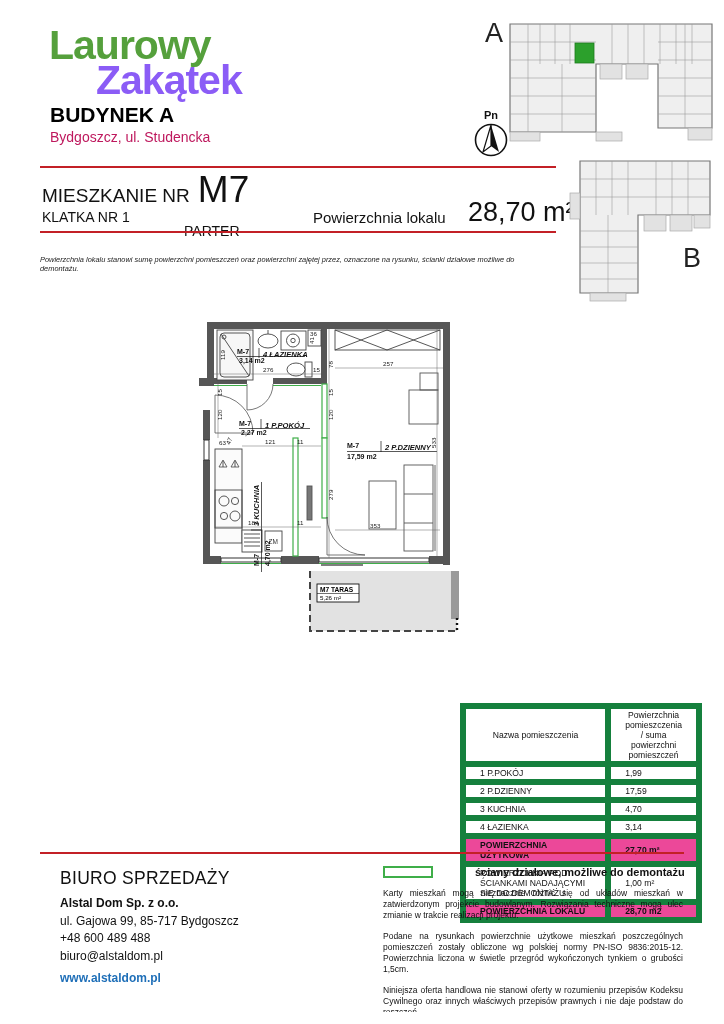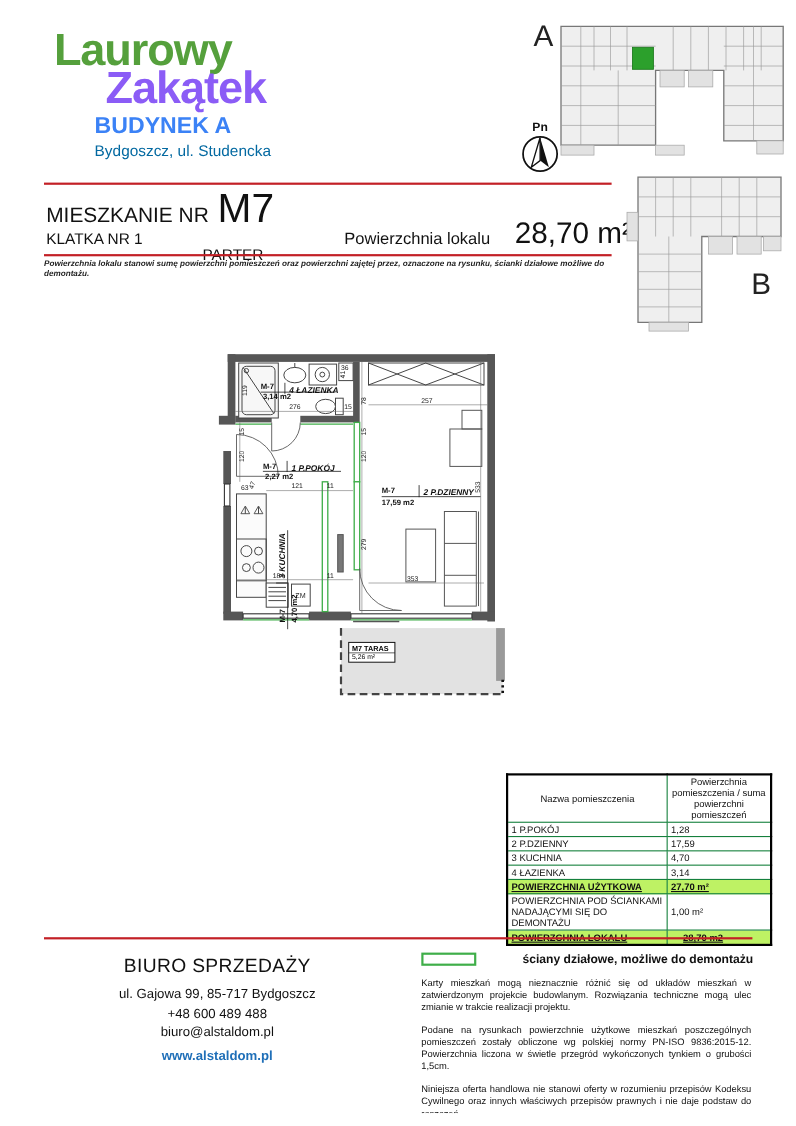--- a/index.html
+++ b/index.html
@@ -2,39 +2,39 @@
 <html><head>
 <meta charset="utf-8">
 <style>
   html,body{margin:0;padding:0;background:#fff;}
   #page{position:relative;width:724px;height:1012px;background:#fff;overflow:hidden;
         font-family:"Liberation Sans",sans-serif;color:#111;}
   .abs{position:absolute;}
   
   .logo1{font-size:41px;font-weight:bold;color:#55a03c;letter-spacing:-1px;}
   .logo2{font-size:41px;font-weight:bold;color:#8b5cf6;letter-spacing:-1px;}
-  .bldg{font-size:21px;font-weight:600;color:#3b82f6;margin-left:36px;}
-  .addr{font-size:14px;color:#0369a1;margin-left:36px;}
+  .bldg{font-size:21px;font-weight:600;color:#000000;}
+  .addr{font-size:14px;color:#be185d;}
   .redline{background:#c32026;height:2px;}
   .aptrow{display:flex;align-items:baseline;gap:8px;}
   .aptlabel{font-size:19px;color:#111;}
   .aptnum{font-size:37px;color:#111;}
   .subrow{font-size:14px;color:#111;}
   .arealabel{font-size:15px;}
   .areaval{font-size:27px;}
-  .disclaimer{font-size:7.4px;font-style:italic;font-weight:bold;color:#222;width:510px;}
+  .disclaimer{font-size:7.4px;font-style:italic;font-weight:normal;color:#222;width:510px;margin-top:20px;}
   .bigletter{font-size:27px;color:#222;}
   
   table.areas{border-collapse:collapse;width:242px;font-size:8.6px;}
-  table.areas td{border:1px solid #15803d;padding:1px 3px;vertical-align:middle;}
+  table.areas td{border:6px solid #15803d;padding:1px 14px;vertical-align:middle;}
   table.areas .hdr{ text-align:center;font-size:8.6px;height:40px;}
-  table.areas .green{background:#bef264;font-weight:bold;text-decoration:underline;}
+  table.areas .green{background:#ec4899;font-weight:bold;}
   table.areas{border:2px solid #000;}
   
-  .office{ text-align:center;width:275px;line-height:1.45;}
+  .office{ text-align:left;width:275px;line-height:1.45;}
   .office .t1{font-size:17.5px;letter-spacing:.3px;margin-bottom:4px;}
   .office .t2{font-size:12px;font-weight:bold;}
   .office .t3{font-size:12px;}
   .office .link{font-size:12px;font-weight:bold;color:#1f6fb8;text-decoration:none;}
   .legalp{font-size:8.5px;line-height:1.3;color:#111;width:300px;text-align:justify;margin:0 0 10px 0;}
   .legendtxt{font-size:11px;font-weight:bold;}
   .swatch{width:46px;height:8px;border:2px solid #3fae49;background:#fff;display:inline-block;}
   svg text{font-family:"Liberation Sans",sans-serif;}
 </style>
 </head>
@@ -281,21 +281,21 @@
   </svg>
 
   <table class="areas abs" style="left:460px;top:703px;">
     <tbody>
         <tr>
       <td class="hdr" style="width:138px;">Nazwa pomieszczenia</td>
       <td class="hdr">Powierzchnia pomieszczenia / suma powierzchni pomieszczeń</td>
     </tr>
     <tr>
       <td>1 P.POKÓJ</td>
-      <td>1,28</td>
+      <td>1,99</td>
     </tr>
     <tr>
       <td>2 P.DZIENNY</td>
       <td>17,59</td>
     </tr>
     <tr>
       <td>3 KUCHNIA</td>
       <td>4,70</td>
     </tr>
     <tr>
@@ -314,20 +314,21 @@
       <td>POWIERZCHNIA LOKALU</td>
       <td style="padding-left:14px;">28,70 m2</td>
     </tr>
   </tbody>
     </table>
 
   <div class="abs redline" style="left:40px;top:852px;width:644px;"></div>
 
   <div class="abs office" style="left:60px;top:866px;">
     <div class="t1">BIURO SPRZEDAŻY</div>
+    <div class="t2">Alstal Dom Sp. z o.o.</div>
     <div class="t3">ul. Gajowa 99, 85-717 Bydgoszcz</div>
     <div class="t3">+48 600 489 488</div>
     <div class="t3">biuro@alstaldom.pl</div>
     <div><a href="#" class="link">www.alstaldom.pl</a></div>
   </div>
 
   <div class="abs" style="left:383px;top:866px;width:302px;">
     <div style="display:flex;align-items:center;gap:42px;margin-bottom:10px;">
       <span class="swatch"></span>
       <span class="legendtxt">ściany działowe, możliwe do demontażu</span>

